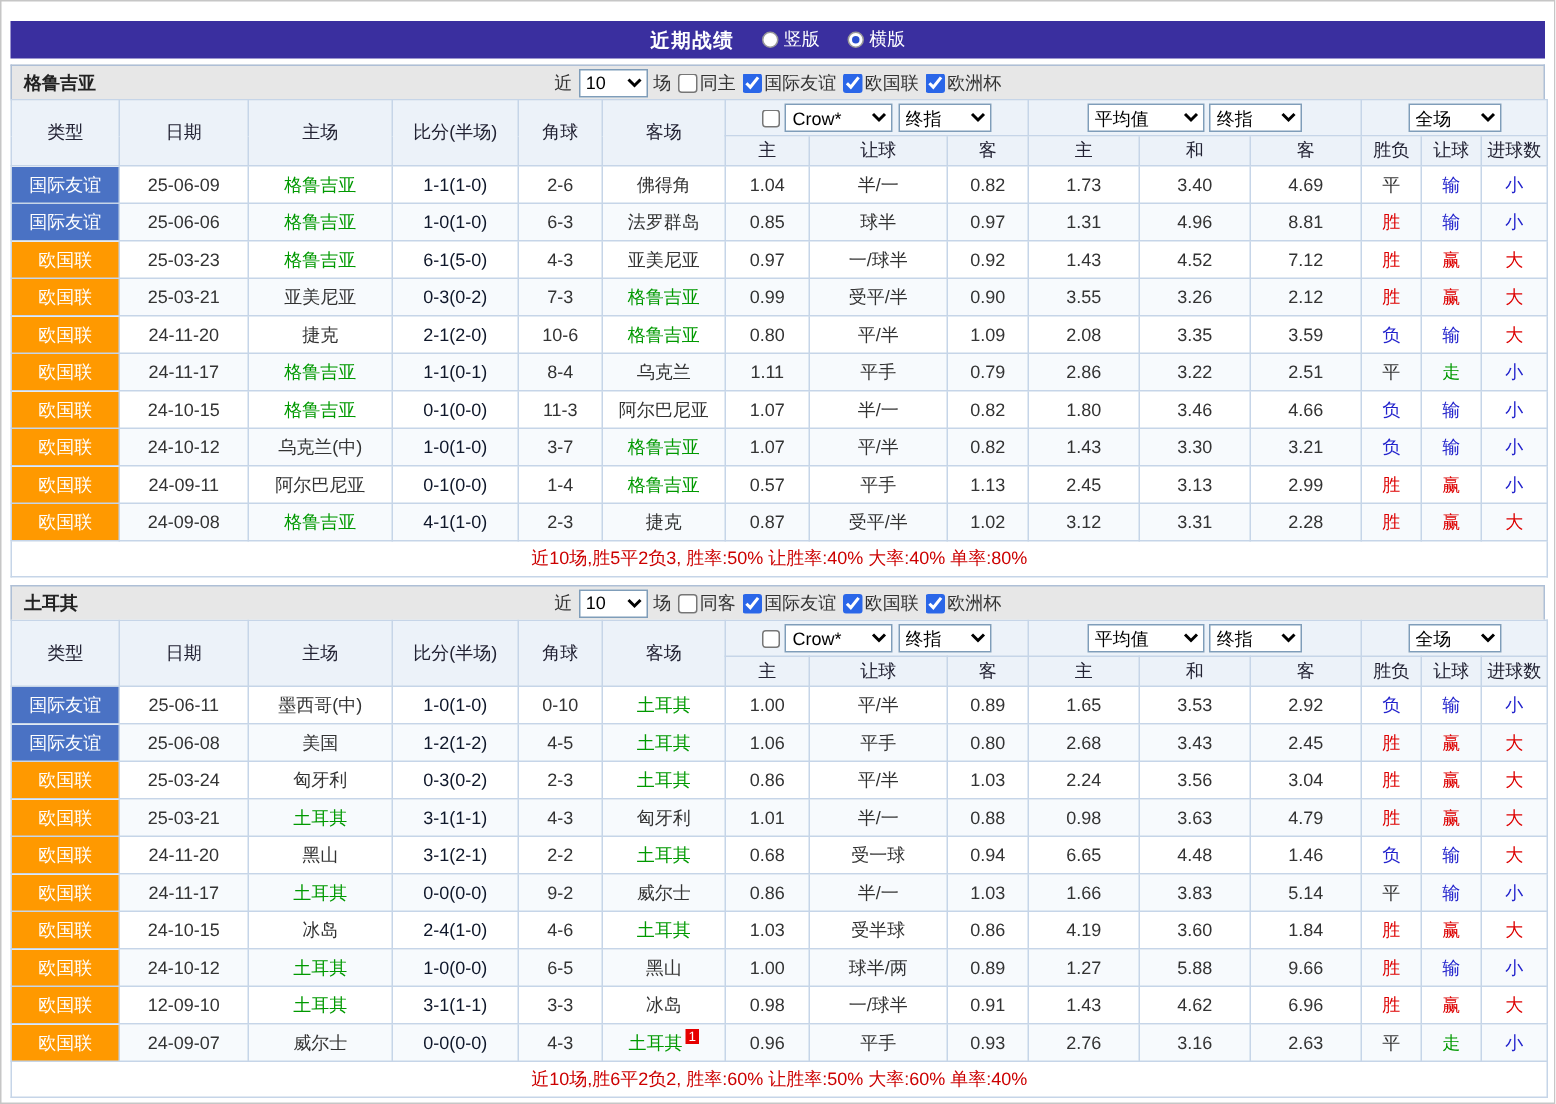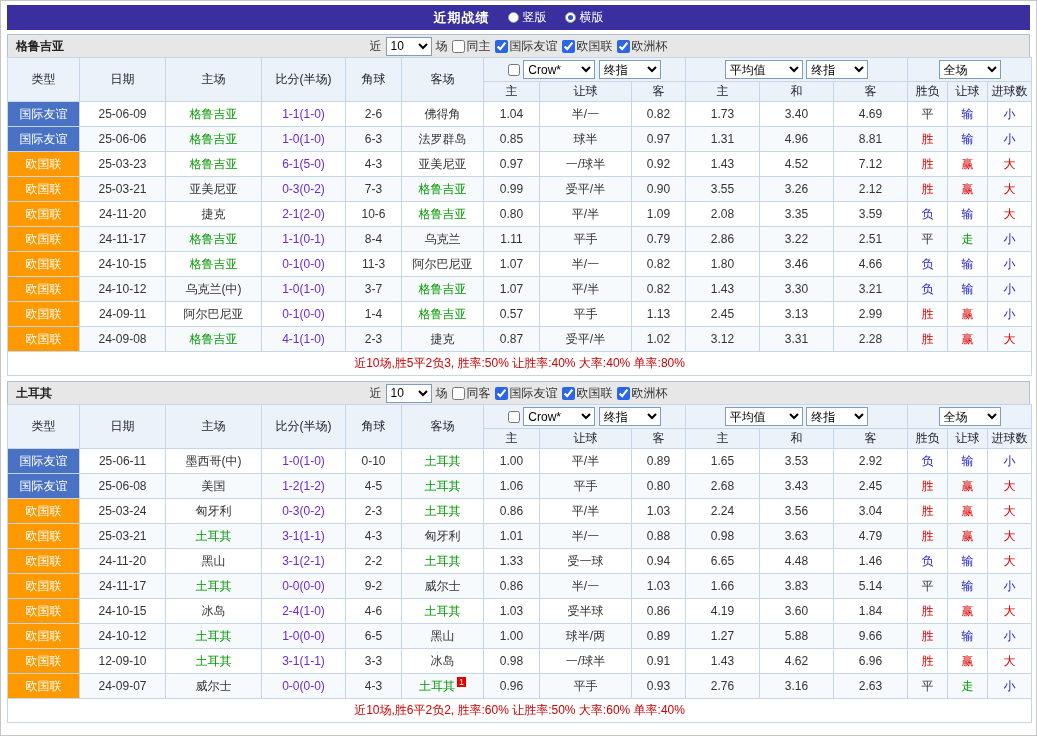--- a/index.html
+++ b/index.html
@@ -1,18 +1,18 @@
 <!DOCTYPE html>
 <html><head>
 <meta charset="utf-8">
 <style>
   *{box-sizing:border-box;}
   html,body{margin:0;padding:0;background:#fff;}
   body{font-family:"Liberation Sans","DejaVu Sans",sans-serif;font-size:12px;color:#333;}
-  .frame{width:1037px;height:736px;border:1px solid #c6c6c6;background:#fff;padding:4px 6px;}
+  .frame{width:1037px;height:736px;border:1px solid #c6c6c6;background:#fff;padding:13px 6px;}
   
   .titlebar{height:25px;background:#3A2F9F;display:flex;align-items:center;justify-content:center;gap:18px;color:#fff;margin-bottom:4px;}
   .titlebar .title{font-weight:bold;font-size:13px;letter-spacing:1px;}
   .tb-radio{display:flex;align-items:center;gap:4px;cursor:pointer;font-size:12px;}
   .radio{width:11px;height:11px;border-radius:50%;background:#fff;border:1px solid #999;display:inline-block;position:relative;}
   .radio.on::after{content:"";position:absolute;left:2px;top:2px;width:5px;height:5px;border-radius:50%;background:#2a4fd0;}
   
   .section{margin-bottom:5px;}
   .strip{height:23px;background:#e7e7e7;border:1px solid #aebfd6;border-bottom:none;position:relative;display:flex;align-items:center;justify-content:center;}
   .strip .team{position:absolute;left:8px;font-weight:bold;color:#222;}
@@ -30,21 +30,21 @@
   th,td{border:1px solid #C6D5E8;overflow:hidden;white-space:nowrap;padding:0 1px;}
   thead th{background:#ECF2F9;font-weight:normal;color:#223;height:20px;}
   thead tr.ctrl-row th{height:24px;}
   .ctrl-row input[type=checkbox]{width:12px;height:12px;vertical-align:middle;margin:0 3px 0 0;accent-color:#2a66e8;}
   tbody td{height:25px;background:#fff;}
   tbody tr:nth-child(even) td{background:#F7FAFD;}
   td.type{color:#fff;}
   td.type.tf{background:#4A72C4;}
   td.type.tl{background:#FF9900;}
   td.team.focus{color:#009900;}
-  td.score{color:#6d28d9;}
+  td.score{color:#0f172a;}
   tfoot td{height:24px;color:#CC0000;background:#fff;}
   .redcard{background:#e60000;color:#fff;font-size:9px;line-height:11px;padding:0 2px;margin-left:2px;vertical-align:super;}
 </style>
 </head>
 <body>
 
 <div class="frame">
 
   <div class="titlebar">
     <span class="title">近期战绩</span>
@@ -457,21 +457,21 @@
             <td class="res" style="color: rgb(221, 0, 0);">赢</td>
             <td class="res" style="color: rgb(221, 0, 0);">大</td>
           </tr>
           <tr>
             <td class="type tl">欧国联</td>
             <td>24-11-20</td>
             <td class="team">黑山</td>
             <td class="score">3-1(2-1)</td>
             <td>2-2</td>
             <td class="team focus">土耳其</td>
-            <td class="num">1.33</td>
+            <td class="num">0.68</td>
             <td>受一球</td>
             <td class="num">0.94</td>
             <td class="num">6.65</td>
             <td class="num">4.48</td>
             <td class="num">1.46</td>
             <td class="res" style="color: rgb(34, 34, 204);">负</td>
             <td class="res" style="color: rgb(34, 34, 204);">输</td>
             <td class="res" style="color: rgb(221, 0, 0);">大</td>
           </tr>
           <tr>

